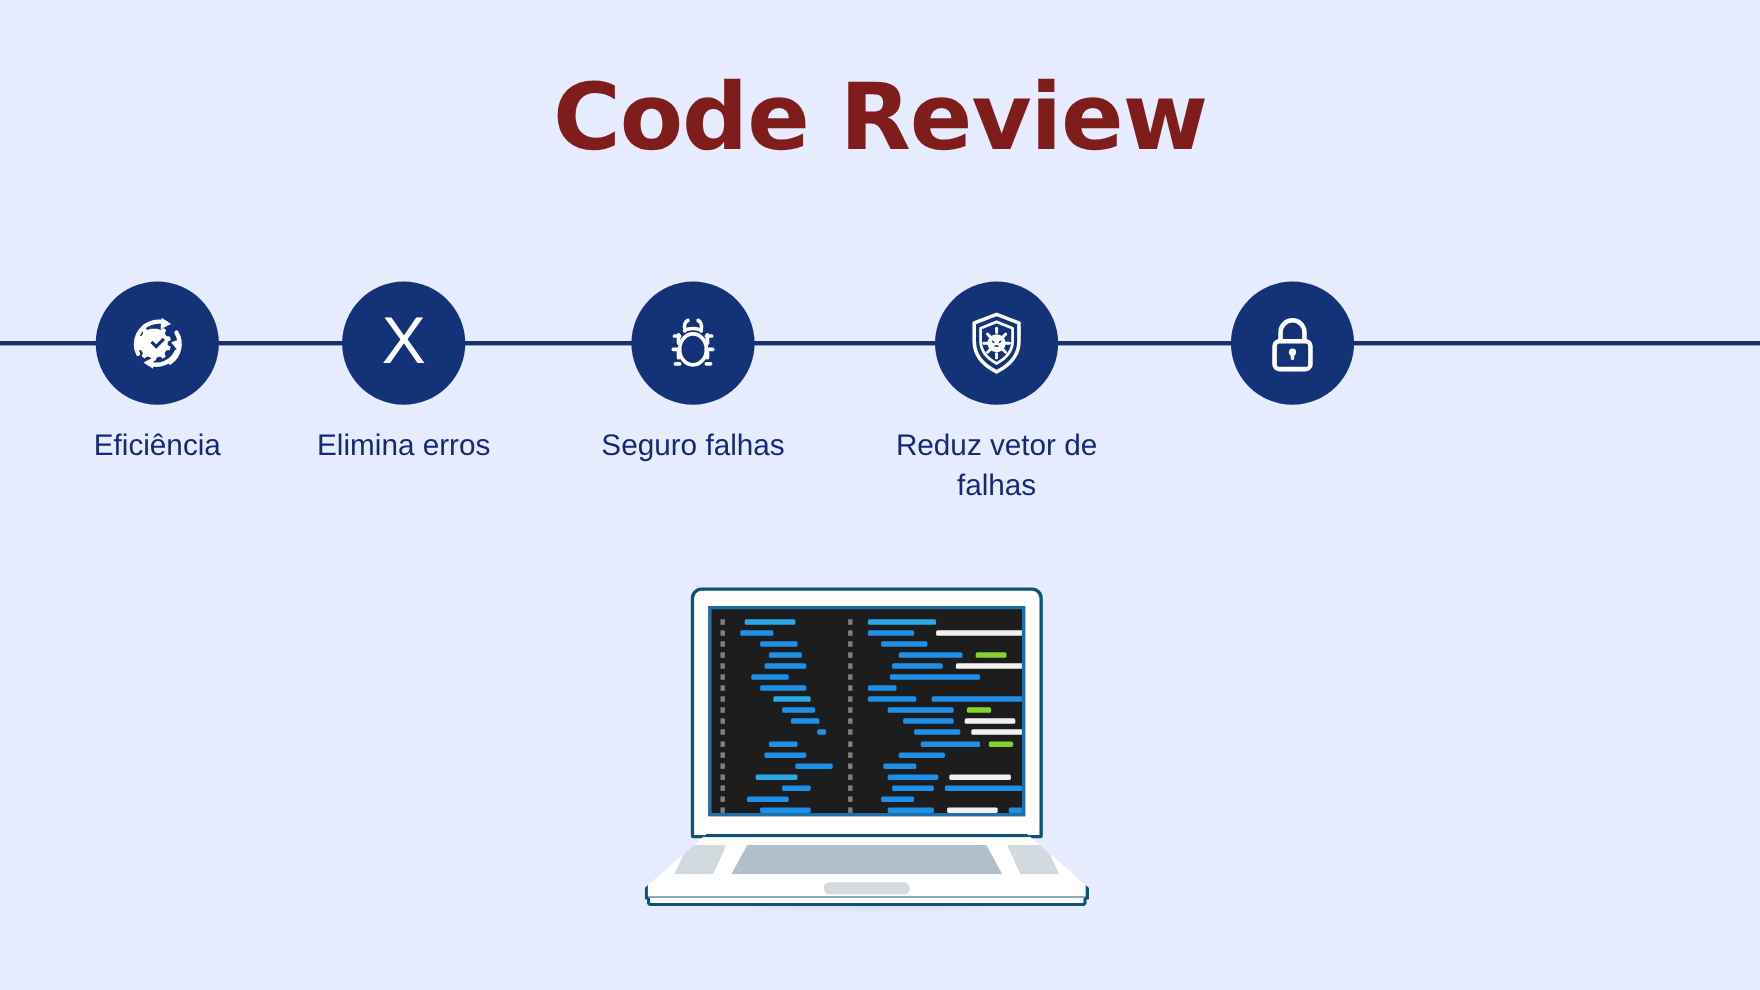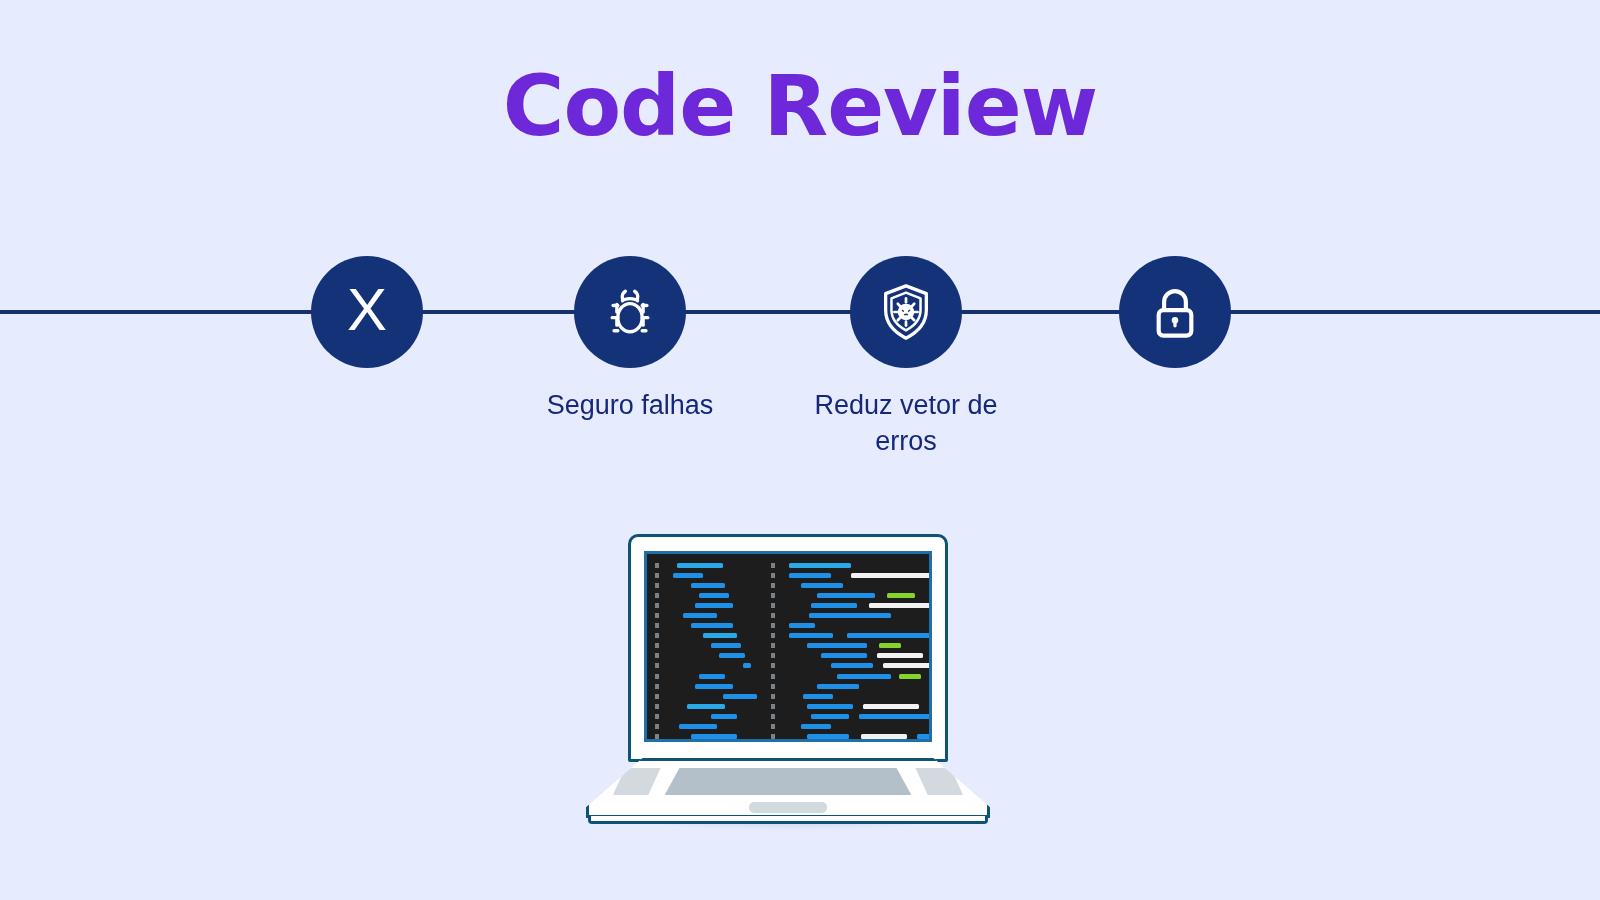--- a/index.html
+++ b/index.html
@@ -19,21 +19,21 @@
   #page-title {
     position: absolute;
     top: 64px;
     left: 0;
     width: 1600px;
     text-align: center;
     font-family: "DejaVu Sans", sans-serif;
     font-size: 84px;
     font-weight: 700;
     letter-spacing: -1px;
-    color: #6d28d9;
+    color: #7f1d1d;
     line-height: 1;
     white-space: nowrap;
   }
 
   
   #timeline {
     position: absolute;
     top: 0;
     left: 0;
     width: 1600px;
@@ -222,25 +222,49 @@
   }
 </style>
 </head>
 <body>
 
 <div id="page-title">Code Review</div>
 
 <div id="timeline">
   <div id="timeline-line"></div>
 
+  <div class="timeline-node" style="left:143px">
+    <div class="node-circle">
+      <span>
+        <svg width="62" height="62" viewBox="0 0 64 64">
+          <g fill="none" stroke="#ffffff" stroke-width="4" stroke-linecap="round">
+            <path d="M14 24 A21 21 0 0 1 40 13"></path>
+            <path d="M50 22 A21 21 0 0 1 44 50"></path>
+            <path d="M50 40 A21 21 0 0 1 24 51"></path>
+            <path d="M14 42 A21 21 0 0 1 14 24"></path>
+          </g>
+          <g fill="#ffffff">
+            <polygon points="36,8 45,14 35,19"></polygon>
+            <polygon points="54,28 52,40 45,31"></polygon>
+            <polygon points="28,56 19,50 29,45"></polygon>
+            <polygon points="10,36 12,24 19,33"></polygon>
+          </g>
+          <path fill="#ffffff" d="M32 18.5l3.1 1.1 2.6-2 2.6 2.2-1.2 3 1.6 2.7 3.2.2.8 3.4-2.9 1.5-.1 3.1 2.9 1.6-.9 3.3-3.2.1-1.7 2.7 1.1 3-2.7 2.1-2.5-2-3.1 1-1.3 2.9h-3.5l-1.2-2.9-3.1-1.1-2.6 2-2.6-2.2 1.2-3-1.6-2.7-3.2-.2-.8-3.4 2.9-1.5.1-3.1-2.9-1.6.9-3.3 3.2-.1 1.7-2.7-1.1-3 2.7-2.1 2.5 2 3.1-1z"></path>
+          <path fill="#143278" d="M25.5 31.8l1.9-2.1 3.6 3.3 6.2-6.1 2 2-8.2 8.2z"></path>
+        </svg>
+      </span>
+    </div>
+    <div class="node-label">Eficiência</div>
+  </div>
 
   <div class="timeline-node" style="left:367px">
     <div class="node-circle">
       <span class="node-letter">X</span>
     </div>
+    <div class="node-label">Elimina erros</div>
   </div>
 
   <div class="timeline-node" style="left:630px">
     <div class="node-circle">
       <span>
         <svg width="60" height="60" viewBox="0 0 64 64">
           <g stroke="#ffffff" stroke-width="3.6" fill="none" stroke-linecap="round">
             <path d="M24 18c-1-4 1-7 3-8"></path>
             <path d="M40 18c1-4-1-7-3-8"></path>
             <path d="M24 20c3-3 13-3 16 0"></path>
@@ -281,21 +305,21 @@
           <circle cx="32" cy="32" r="8.5" fill="#ffffff"></circle>
           <g fill="#143278">
             <path d="M27.5 29.5c1.6 0 2.6 1.3 2.6 2.6-1.4 0-2.6-1-2.6-2.6z"></path>
             <path d="M36.5 29.5c-1.6 0-2.6 1.3-2.6 2.6 1.4 0 2.6-1 2.6-2.6z"></path>
             <path d="M32 33.6c1.3 0 2.3.9 2.3 1.7h-4.6c0-.8 1-1.7 2.3-1.7z"></path>
           </g>
         </svg>
       </span>
     </div>
     <div class="node-label">Reduz vetor de
-erros</div>
+falhas</div>
   </div>
 
   <div class="timeline-node" style="left:1175px">
     <div class="node-circle">
       <span>
         <svg width="58" height="58" viewBox="0 0 64 64">
           <path d="M20 30V21a12 12 0 0 1 24 0v9" fill="none" stroke="#ffffff" stroke-width="4.6"></path>
           <rect x="14" y="30" width="36" height="28" rx="5" fill="none" stroke="#ffffff" stroke-width="4.6"></rect>
           <circle cx="32" cy="41" r="3.6" fill="#ffffff"></circle>
           <rect x="30.2" y="41" width="3.6" height="8" rx="1.8" fill="#ffffff"></rect>

